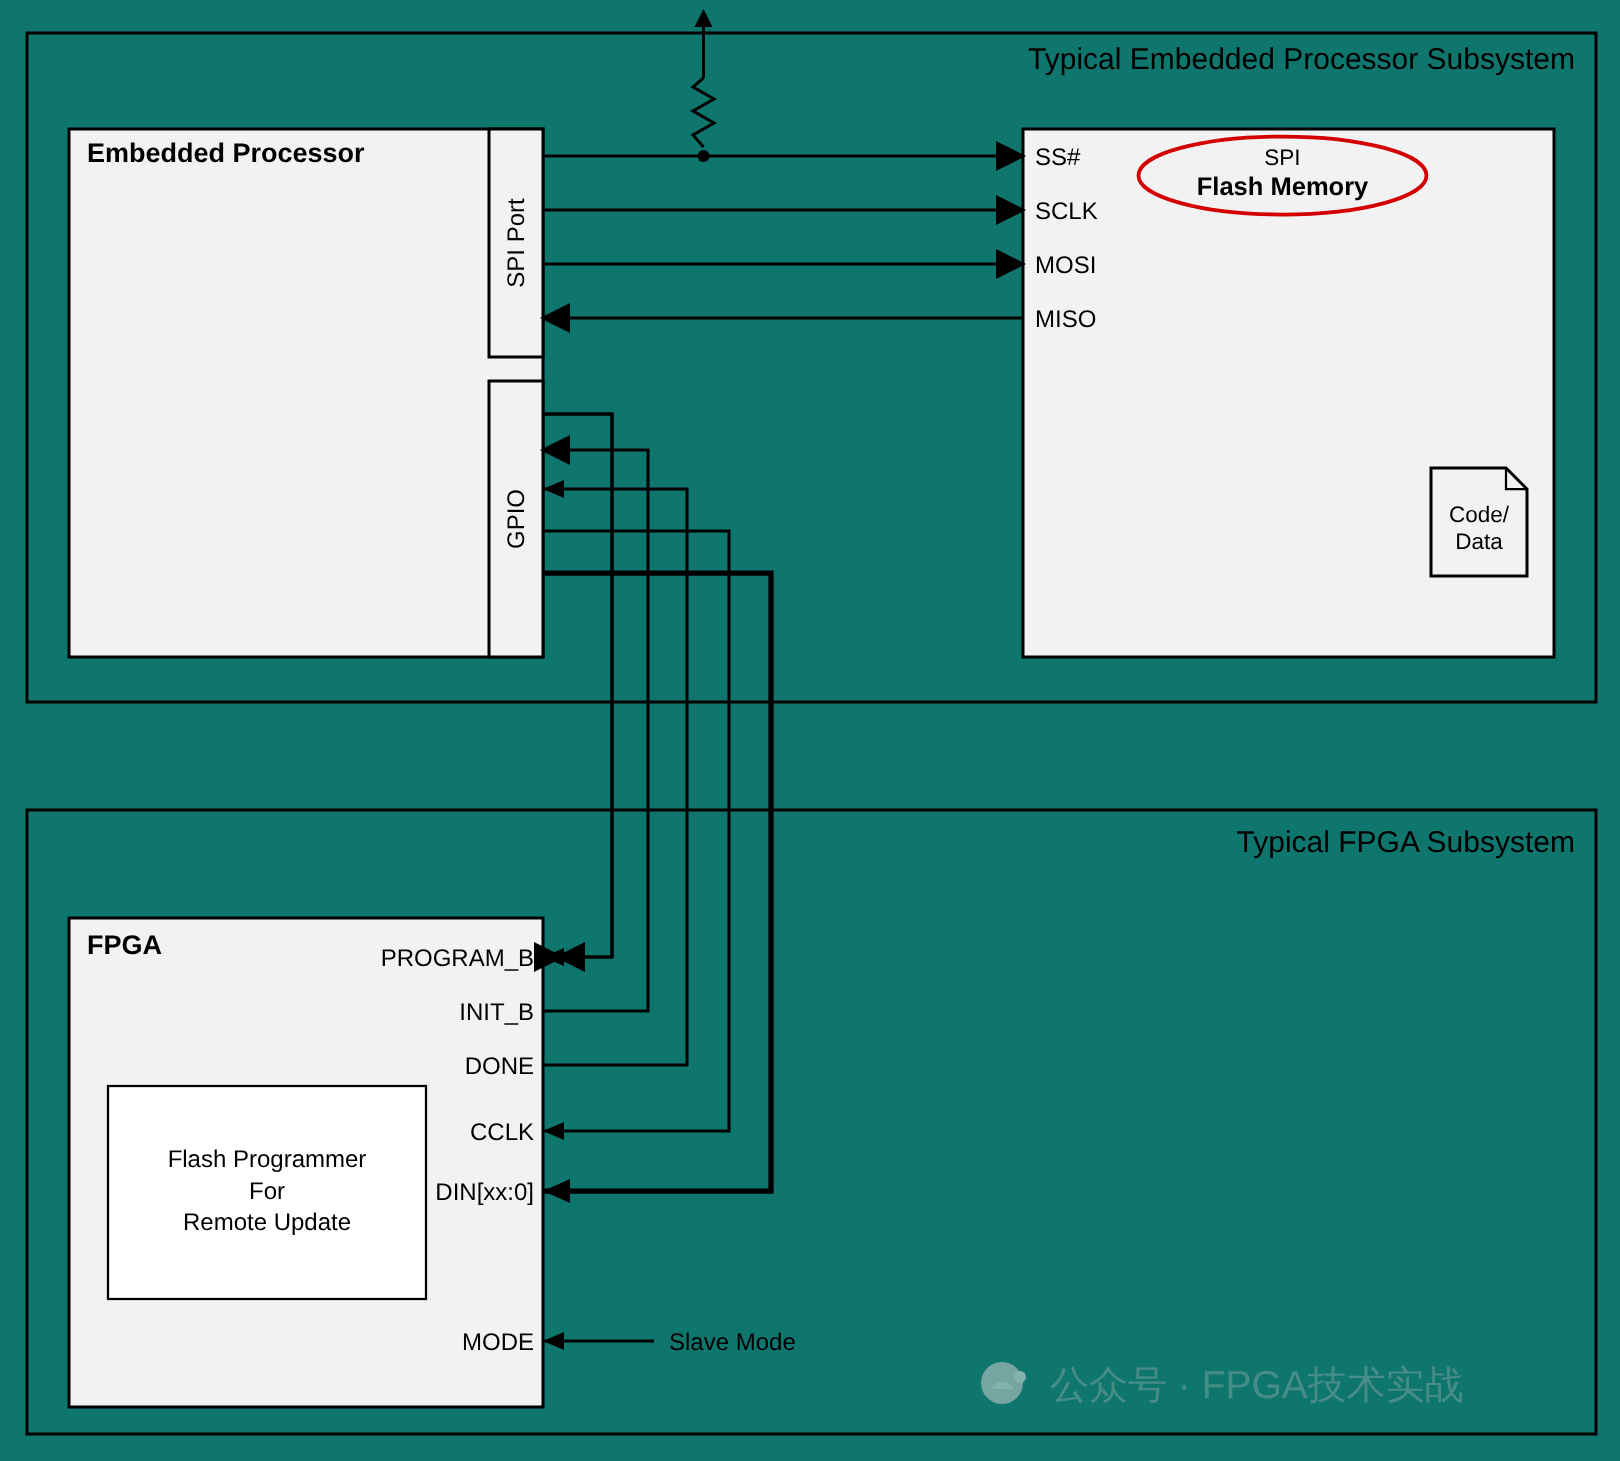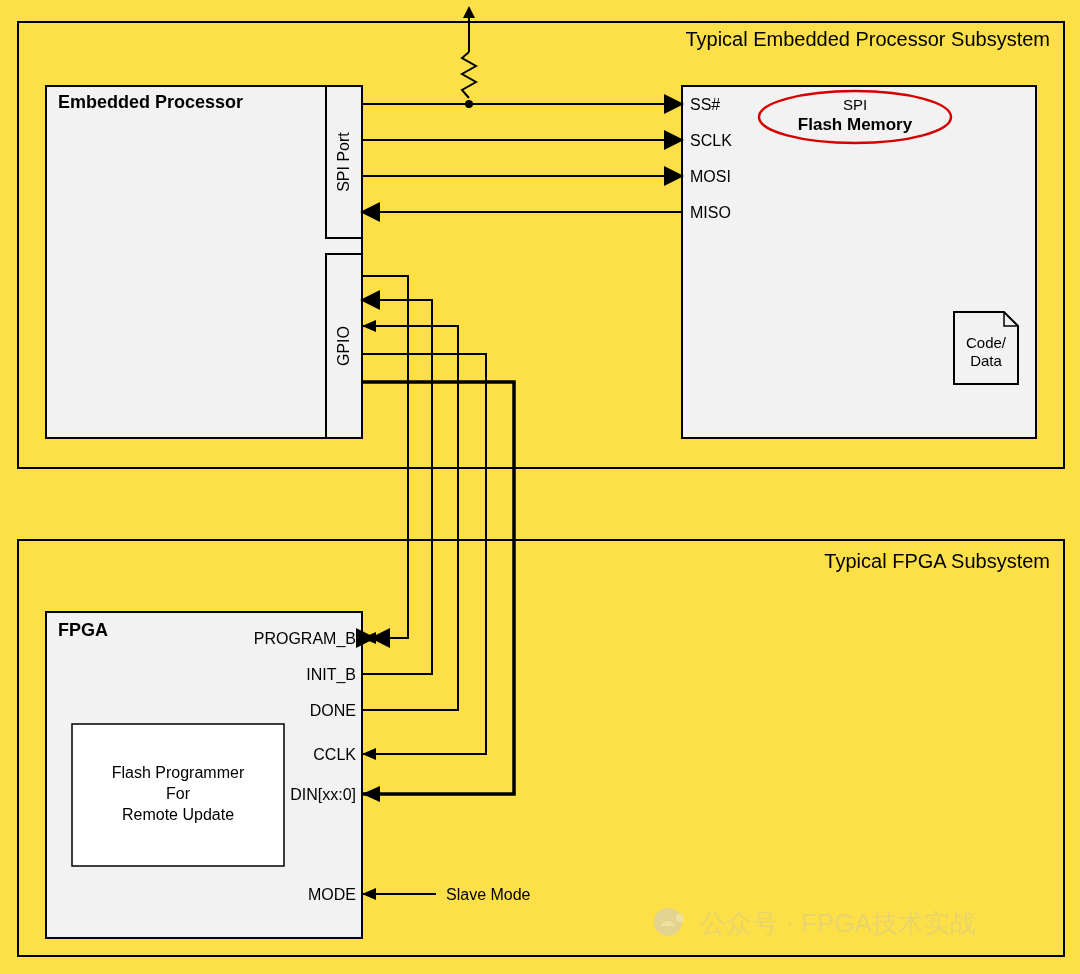--- a/index.html
+++ b/index.html
@@ -5,21 +5,21 @@
   html, body {
     margin: 0;
     padding: 0;
     background: #ffffff;
     font-family: Arial, Helvetica, sans-serif;
   }
   .stage {
     position: relative;
     width: 1080px;
     height: 974px;
-    background: #fde047;
+    background: #0f766e;
   }
   svg { display: block; }
   .box-fill { fill: #f2f2f2; stroke: #000000; stroke-width: 2; }
   .outer-box { fill: none; stroke: #000000; stroke-width: 2; }
   .line { stroke: #000000; stroke-width: 2; fill: none; }
   .line-thick { stroke: #000000; stroke-width: 3.5; fill: none; }
   .txt { font-family: Arial, Helvetica, sans-serif; fill: #000000; }
   .title { font-size: 20px; }
   .bold { font-weight: bold; }
   .small { font-size: 16px; }

